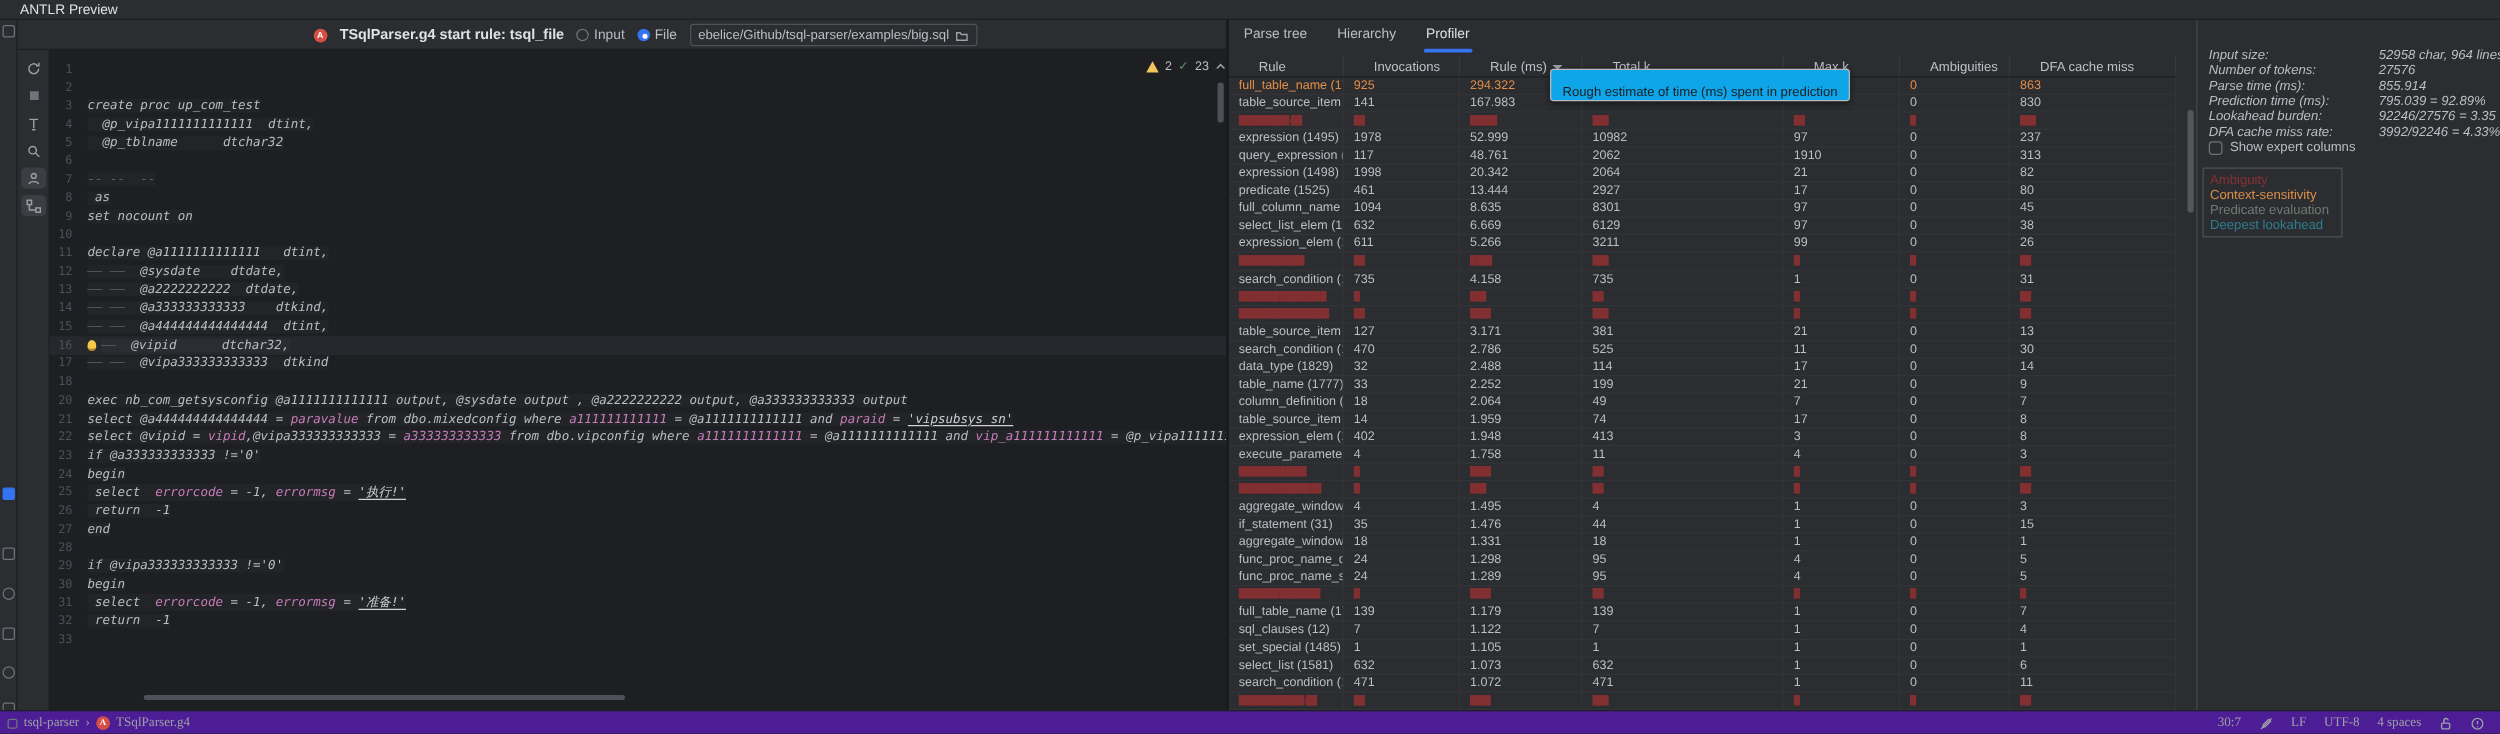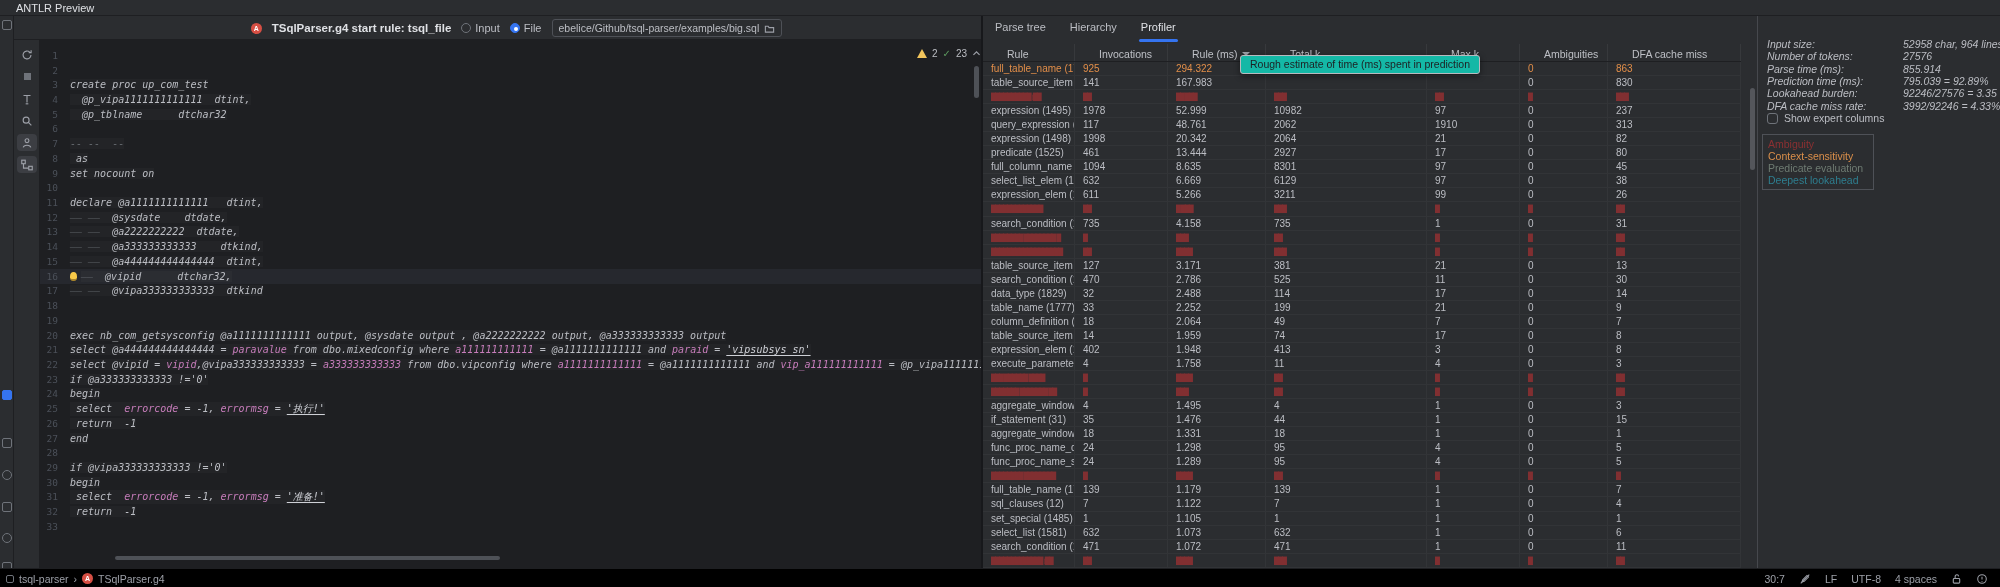--- a/index.html
+++ b/index.html
@@ -64,33 +64,33 @@
   #thead .hc { font-size:10.5px; color:#BEC0C6; padding:2px 0 0 24px; border-right:1px solid rgba(255,255,255,0.06); white-space:nowrap; overflow:hidden; display:flex; align-items:center; gap:4px; }
   .sortarrow { width:0; height:0; border-left:4px solid transparent; border-right:4px solid transparent; border-top:4px solid #9DA0A8; display:inline-block; }
   #rows { position:absolute; left:0; top:46px; width:758px; height:506px; overflow:hidden; }
   .prow { display:grid; grid-template-columns:92px 93px 98px 161px 93px 88px 133px; height:14.06px; border-bottom:1px solid rgba(255,255,255,0.035); }
   .pcell { font-size:10px; color:#BCBEC4; padding-left:8px; white-space:nowrap; overflow:hidden; border-right:1px solid rgba(255,255,255,0.04); line-height:13px; }
   .prow.orange .pcell { color:#E28E49; }
   .prow.red .pcell { color:#8B3032; filter:blur(0.6px); opacity:0.9; font-size:7px; letter-spacing:-1px; line-height:13px; }
   #tscroll { left:1750px; top:88px; width:5px; height:82px; border-radius:3px; background:#54565B; }
 
   
-  #tooltip { left:1240px; top:55px; height:19px; padding:2px 9px; background:#14b8a6; color:#1E1F22; border:1px solid #B8BABF; border-radius:3px; font-size:10.5px; white-space:nowrap; box-shadow:0 2px 6px rgba(0,0,0,0.45); z-index:5; }
+  #tooltip { left:1240px; top:55px; height:19px; padding:12px 9px; background:#0ea5e9; color:#1E1F22; border:1px solid #B8BABF; border-radius:3px; font-size:10.5px; white-space:nowrap; box-shadow:0 2px 6px rgba(0,0,0,0.45); z-index:5; }
 
   
   #infopanel { left:1757px; top:16px; width:243px; height:552px; background:#2B2D30; border-left:1px solid #46484D; }
   .stat { position:absolute; left:9px; width:230px; height:12px; font-size:10.5px; color:#BCBEC4; white-space:nowrap;font-style:italic; }
   .stat .sv { position:absolute; left:136px; }
   #expert { position:absolute; left:9px; top:96px; display:flex; align-items:center; gap:6px; font-size:10.5px; color:#BCBEC4; }
   .cbx { width:11px; height:11px; border:1px solid #6F737A; border-radius:3px; background:#2B2D30; }
   #legend { position:absolute; left:4px; top:118px; width:112px; border:1px solid #4E5157; padding:3px 5px; }
   .leg { font-size:10.5px; line-height:12px; white-space:nowrap; }
 
   
-  #statusbar { left:0; top:568px; width:2000px; height:19px; background:#000000; border-top:1px solid #1E1F22; font-size:10.5px; color:#9DA0A8; }
+  #statusbar { left:0; top:568px; width:2000px; height:19px; background:#4c1d95; border-top:1px solid #1E1F22; font-size:10.5px; color:#9DA0A8;font-family:Liberation Serif, serif; }
   #sb-left { position:absolute; left:6px; top:0; height:19px; display:flex; align-items:center; gap:5px; }
   #sb-right { position:absolute; right:12px; top:0; height:19px; display:flex; align-items:center; gap:14px; }
   #sb-right svg { stroke:#9DA0A8; fill:none; stroke-width:1.2; }
   .crumb-sq { width:8px; height:8px; border:1px solid #6F737A; border-radius:2px; }
 </style>
 </head>
 <body>
 
 <div class="abs" id="titlebar">
   <div class="t">ANTLR Preview</div>
@@ -230,24 +230,20 @@
         <span class="ln">16</span>
         <span class="bulb"></span>
         <span class="code"><span class="c-g">——  </span><span class="c-d">@vipid      dtchar32,</span></span>
       </div>
       <div class="eline">
         <span class="ln">17</span>
         <span class="code"><span class="c-g">—— ——  </span><span class="c-d">@vipa333333333333  dtkind</span></span>
       </div>
       <div class="eline empty">
         <span class="ln">18</span>
-        <span class="code"></span>
-      </div>
-      <div class="eline empty">
-        <span class="ln">19</span>
         <span class="code"></span>
       </div>
       <div class="eline">
         <span class="ln">20</span>
         <span class="code"><span class="c-d">exec nb_com_getsysconfig @a1111111111111 output, @sysdate output , @a2222222222 output, @a333333333333 output</span></span>
       </div>
       <div class="eline">
         <span class="ln">21</span>
         <span class="code"><span class="c-d">select @a444444444444444 = </span><span class="c-p">paravalue</span><span class="c-d"> from dbo.mixedconfig where </span><span class="c-p">a111111111111</span><span class="c-d"> = @a1111111111111 and </span><span class="c-p">paraid</span><span class="c-d"> = </span><span class="c-s">'vipsubsys_sn'</span></span>
       </div>

